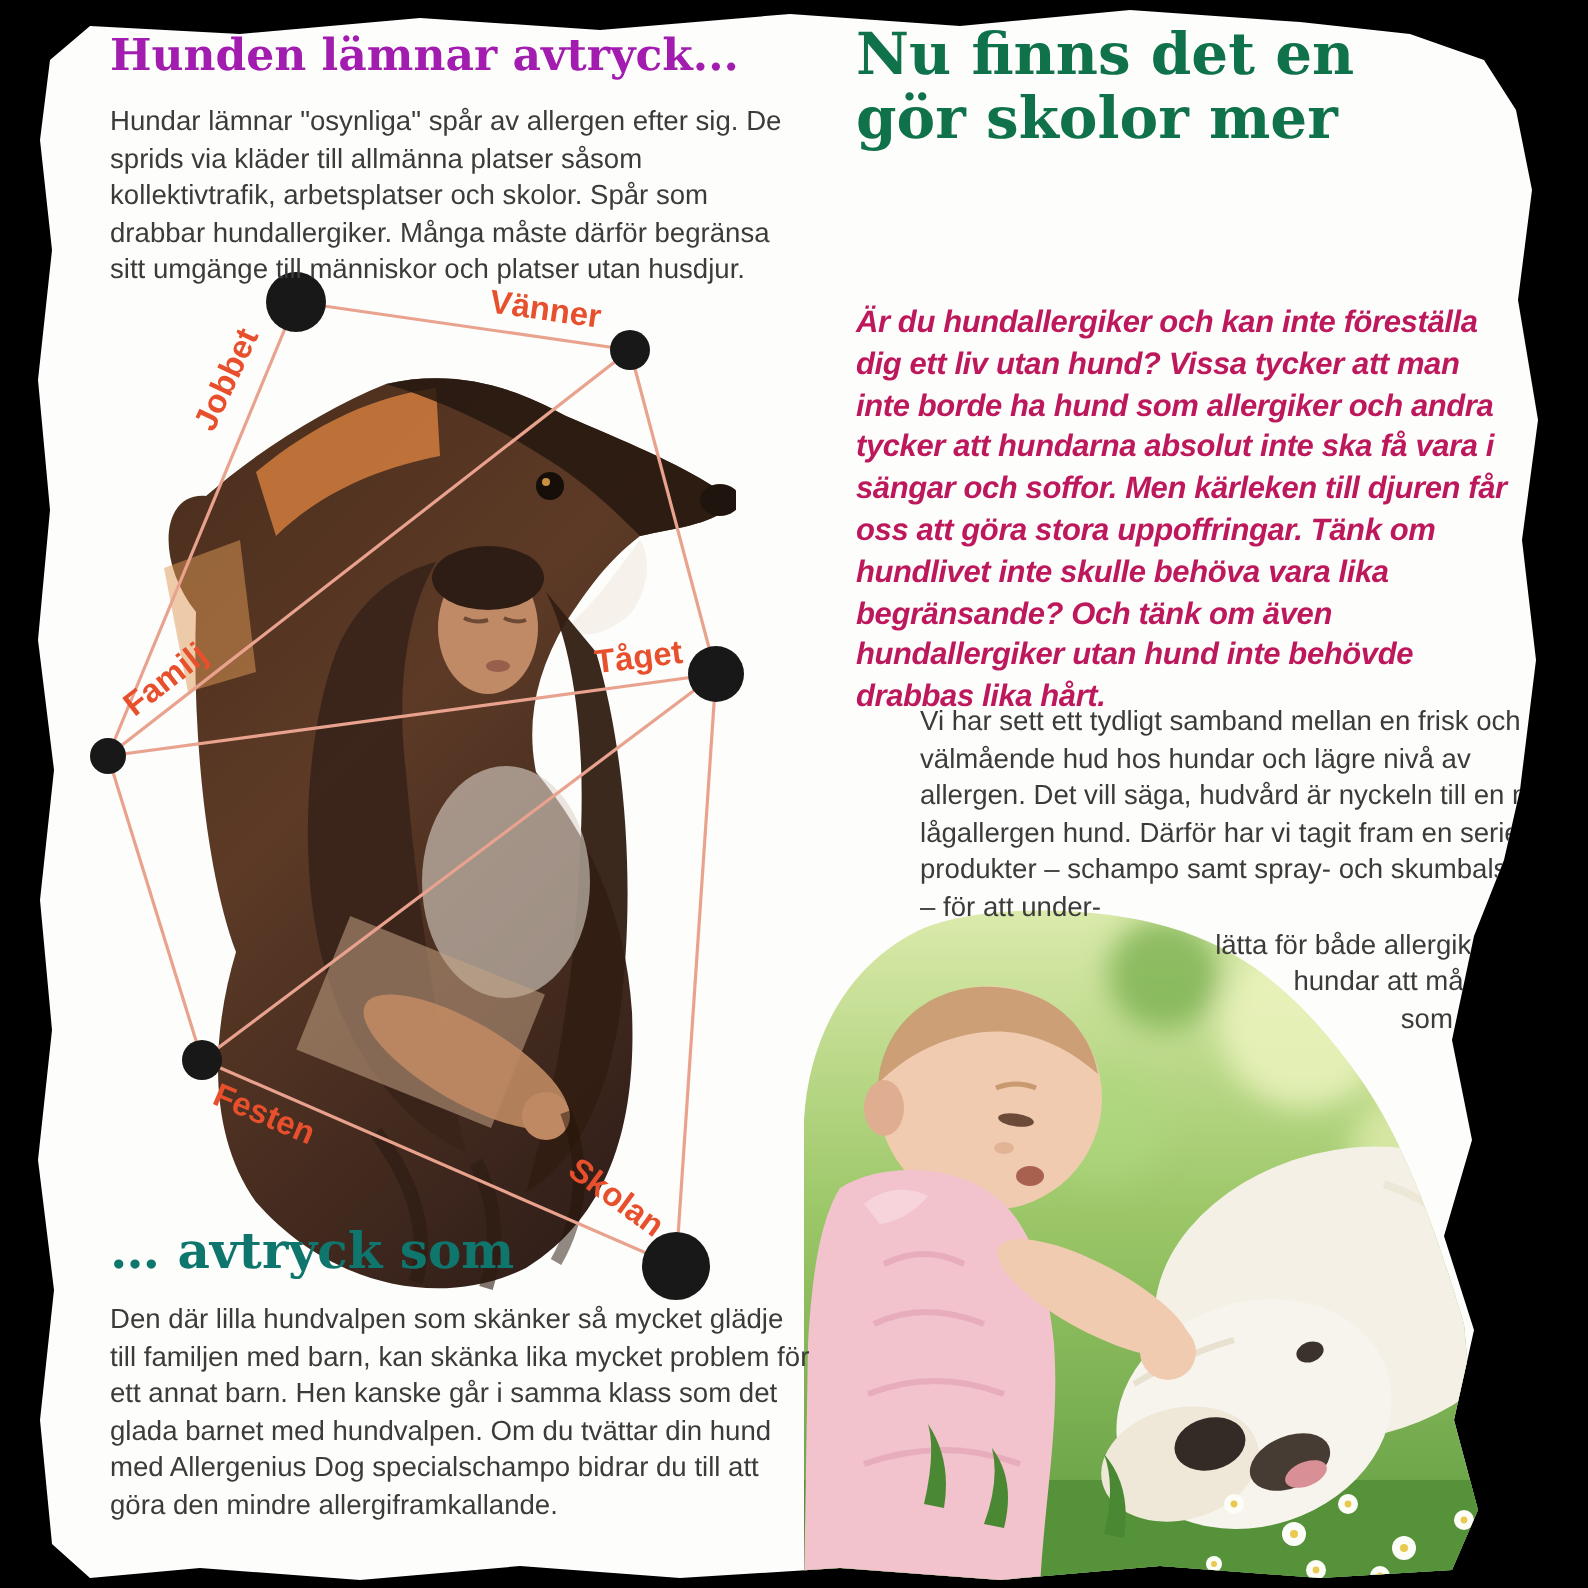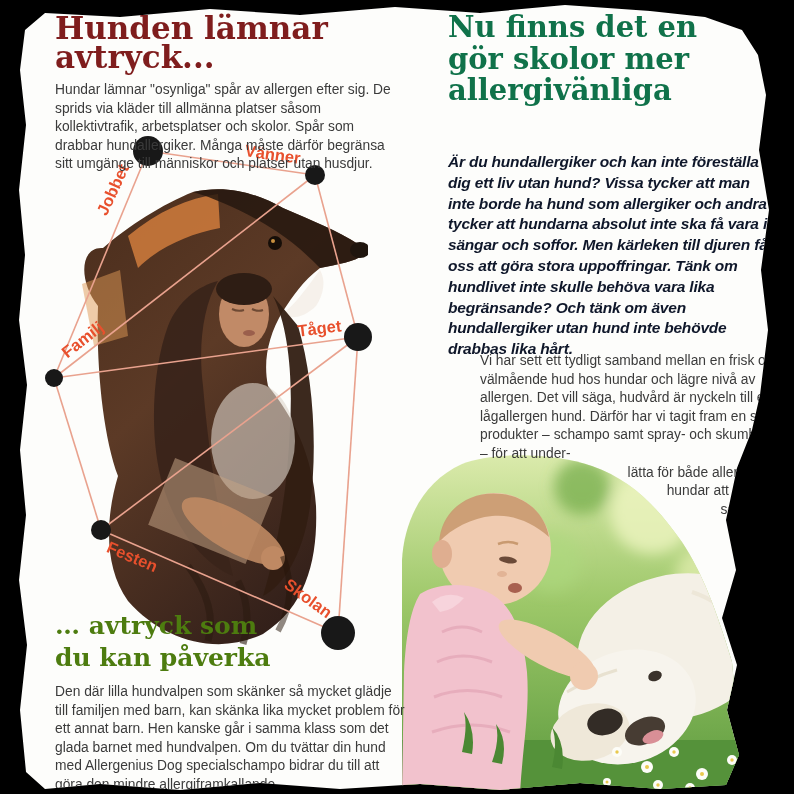--- a/index.html
+++ b/index.html
@@ -10,28 +10,28 @@
       480px 13px,565px 5px,650px 11px,705px 17px,742px 30px,758px 55px,766px 95px,
       759px 150px,769px 210px,761px 270px,768px 330px,760px 395px,752px 430px,
       737px 468px,726px 520px,736px 570px,722px 618px,737px 665px,727px 710px,
       739px 755px,726px 785px,660px 789px,580px 783px,500px 790px,420px 784px,
       340px 789px,260px 783px,180px 790px,100px 784px,45px 789px,26px 772px,
       20px 710px,27px 645px,19px 580px,26px 515px,20px 450px,27px 385px,19px 320px,
       25px 255px,19px 190px,26px 125px,20px 70px);}
   .serif{font-family:"DejaVu Serif","Liberation Serif",serif;font-weight:bold;}
   
   .col-left{position:absolute;left:55px;top:14px;width:340px;z-index:3;}
-  .h-orange{color:#7f1d1d;font-size:31px;line-height:29px;margin:0 0 9px 0;}
+  .h-orange{color:#a21caf;font-size:22px;line-height:29px;margin:0 0 9px 0;}
   .body-txt{color:#3b3b3b;font-size:13.8px;line-height:18.6px;margin:0;}
   .sub-block{position:absolute;left:55px;top:610px;width:350px;z-index:3;}
-  .h-orange2{color:#4d7c0f;font-size:25px;line-height:32px;margin:0 0 9px 0;}
-  
-  .col-right{position:absolute;left:448px;top:12px;width:322px;z-index:3;}
+  .h-orange2{color:#0f766e;font-size:25px;line-height:32px;margin:0 0 9px 0;}
+  
+  .col-right{position:absolute;left:428px;top:12px;width:322px;z-index:3;}
   .h-green{color:#10724a;font-size:29px;line-height:31.5px;margin:0 0 0 0;}
-  .lead{color:#0f172a;font-size:15.5px;line-height:20.8px;font-style:italic;
+  .lead{color:#be185d;font-size:15.5px;line-height:20.8px;font-style:italic;
         font-weight:bold;letter-spacing:-0.2px;margin:0;position:absolute;top:140px;width:328px;}
   .body-group{position:absolute;top:340px;width:320px;margin-left:32px;}
   .wrap-lines{text-align:right;margin-right:6px;}
   .wrap-lines div{white-space:nowrap;}
   
   .collage{position:absolute;left:68px;top:186px;width:300px;height:478px;z-index:1;}
   .network{position:absolute;left:30px;top:130px;width:370px;height:540px;z-index:2;
            pointer-events:none;}
   .net-label{font-family:"Liberation Sans",sans-serif;font-weight:bold;font-size:16.5px;}
   
@@ -184,30 +184,28 @@
     </div>
 
     <div class="col-left">
       <h1 class="serif h-orange">Hunden lämnar avtryck...</h1>
       <p class="body-txt">Hundar lämnar "osynliga" spår av allergen efter sig. De sprids via kläder till allmänna platser såsom kollektivtrafik, arbetsplatser och skolor. Spår som drabbar hundallergiker. Många måste därför begränsa sitt umgänge till människor och platser utan husdjur.</p>
     </div>
 
     <div class="sub-block">
       <h2 class="serif h-orange2">
         <div>… avtryck som</div>
-        <div>du kan påverka</div>
       </h2>
       <p class="body-txt">Den där lilla hundvalpen som skänker så mycket glädje till familjen med barn, kan skänka lika mycket problem för ett annat barn. Hen kanske går i samma klass som det glada barnet med hundvalpen. Om du tvättar din hund med Allergenius Dog specialschampo bidrar du till att göra den mindre allergiframkallande.</p>
     </div>
 
     <div class="col-right">
       <h1 class="serif h-green">
         <div>Nu finns det en</div>
         <div>gör skolor mer</div>
-        <div>allergivänliga</div>
       </h1>
       <p class="lead">Är du hundallergiker och kan inte föreställa dig ett liv utan hund? Vissa tycker att man inte borde ha hund som allergiker och andra tycker att hundarna absolut inte ska få vara i sängar och soffor. Men kärleken till djuren får oss att göra stora uppoffringar. Tänk om hundlivet inte skulle behöva vara lika begränsande? Och tänk om även hundallergiker utan hund inte behövde drabbas lika hårt.</p>
       <div class="body-group">
         <p class="body-txt">Vi har sett ett tydligt samband mellan en frisk och välmående hud hos hundar och lägre nivå av allergen. Det vill säga, hudvård är nyckeln till en mer lågallergen hund. Därför har vi tagit fram en serie produkter – schampo samt spray- och skumbalsam – för att under-</p>
         <div class="wrap-lines body-txt">
           <div>lätta för både allergiker och</div>
           <div>hundar att må så bra</div>
           <div>som möjligt.</div>
         </div>
       </div>

